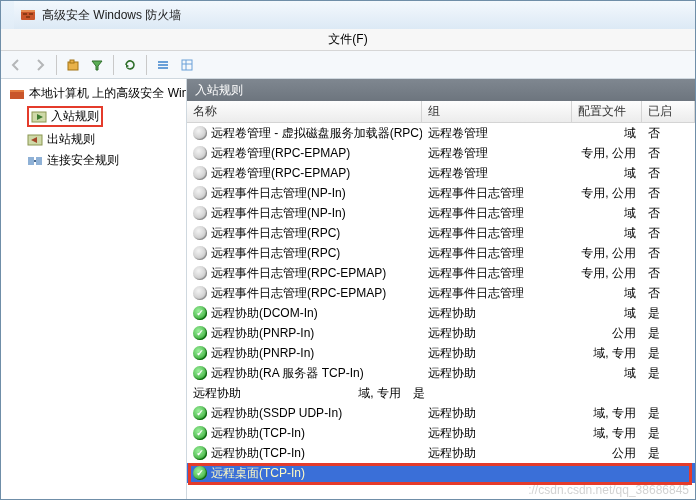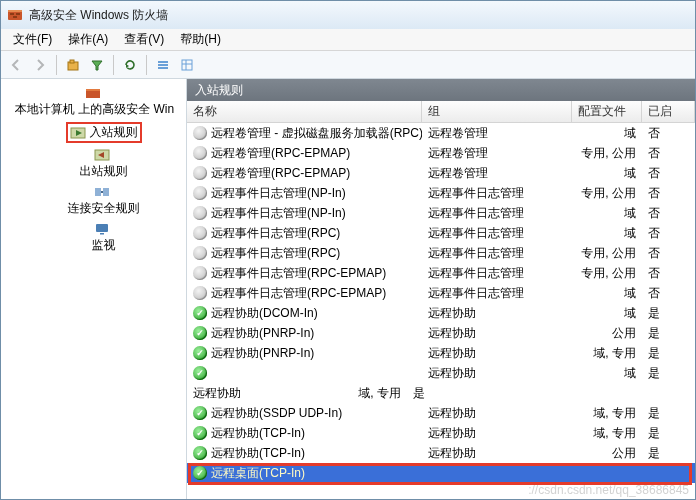--- a/index.html
+++ b/index.html
@@ -1,29 +1,29 @@
 <!DOCTYPE html>
 <html><head>
 <meta charset="utf-8">
 <style>
   * { margin: 0; padding: 0; box-sizing: border-box; font-family: "Microsoft YaHei", Tahoma, sans-serif; font-size: 12px; }
   body { background: #fff; width: 696px; height: 500px; overflow: hidden; }
   .window { border: 1px solid #6f8ea8; width: 696px; height: 500px; display: flex; flex-direction: column; background: linear-gradient(#eaf3fb,#e0ecf7 30px,#fff 30px); }
-  .titlebar { height: 28px; display: flex; align-items: center; padding: 0 6px; background: linear-gradient(#f3f8fd,#dce9f5); }
+  .titlebar { height: 28px; display: flex; align-items: center; padding: 0 6px; background: linear-gradient(#f3f8fd,#dce9f5); margin-left: 13px; }
   .titlebar .app-icon { width: 16px; height: 16px; margin-right: 6px; }
   .titlebar .title { color: #1a1a1a; }
-  .menubar { height: 22px; display: flex; align-items: center; padding: 0 4px; background: #f7f7f7; border-bottom: 1px solid #d6d6d6; }
+  .menubar { height: 22px; display: flex; align-items: center; padding: 0 4px; background: #f7f7f7; border-bottom: 1px solid #d6d6d6; flex-direction: column; }
   .menubar .menu-item { padding: 2px 8px; cursor: default; }
   .toolbar { height: 28px; display: flex; align-items: center; padding: 0 4px; gap: 2px; background: #f5f8fb; border-bottom: 1px solid #cfd8df; }
   .toolbar .tbtn { width: 22px; height: 22px; display:flex; align-items:center; justify-content:center; border:1px solid transparent; border-radius:2px; }
   .toolbar .disabled { opacity: .4; }
   .toolbar .sep { width:1px; height:20px; background:#c9c9c9; margin:0 3px; }
   .content { flex:1; display:flex; min-height:0; }
   .tree { width: 186px; border-right:1px solid #cfd8df; background:#fff; padding:4px 0; overflow:hidden; }
-  .tree .node { display:flex; align-items:center; padding:2px 6px 2px 8px; white-space:nowrap; cursor:default;flex-direction:column; }
+  .tree .node { display:flex; align-items:center; padding:2px 6px 2px 8px; white-space:nowrap; cursor:default; }
   .tree .node .ticon { width:16px; height:16px; margin-right:4px; flex-shrink:0; }
   .tree .node.indent { padding-left:26px; }
   .tree .node.selected { background:#fff; overflow:visible; }
   .tree .node.selected .box { border:2px solid #e43b2b; padding:0 2px; }
   .tree .node.selected span { font-weight: normal; }
   .right { flex:1; display:flex; flex-direction:column; min-width:0; }
   .section-header { background: linear-gradient(#7f8790,#6d757e); color:#fff; height:22px; display:flex; align-items:center; padding:0 8px; font-size:12px; }
   .grid { flex:1; overflow:hidden; position:relative; }
   .grid-header { display:flex; height:22px; background:linear-gradient(#fdfdfd,#ececec); border-bottom:1px solid #d4d4d4; }
   .col { display:flex; align-items:center; padding:0 6px; border-right:1px solid #d4d4d4; color:#333; }
@@ -149,29 +149,20 @@
       <div class="node indent">
         <span class="ticon">
             <svg width="16" height="16" viewBox="0 0 16 16">
               <rect x="1" y="4" width="6" height="8" fill="#8fb1d6"></rect>
               <rect x="9" y="4" width="6" height="8" fill="#8fb1d6"></rect>
               <line x1="7" y1="8" x2="9" y2="8" stroke="#4a6b8f" stroke-width="2"></line>
             </svg>
           </span>
         <span>连接安全规则</span>
       </div>
-      <div class="node indent">
-        <span class="ticon">
-            <svg width="16" height="16" viewBox="0 0 16 16">
-              <rect x="2" y="3" width="12" height="8" rx="1" fill="#4b7fb5"></rect>
-              <rect x="6" y="12" width="4" height="1.5" fill="#4b7fb5"></rect>
-            </svg>
-          </span>
-        <span>监视</span>
-      </div>
     </div>
 
     <div class="right">
       <div class="section-header">入站规则</div>
       <div class="grid">
         <div class="grid-header">
           <div class="col c-name">名称</div>
           <div class="col c-group">组</div>
           <div class="col c-profile">配置文件</div>
           <div class="col c-enabled">已启</div>
@@ -281,20 +272,21 @@
                 <span class="rule-icon green"></span>
                 <span>远程协助(PNRP-In)</span>
               </div>
               <div class="cell c-group">远程协助</div>
               <div class="cell c-profile">域, 专用</div>
               <div class="cell c-enabled">是</div>
             </div>
             <div class="row">
               <div class="cell c-name">
                 <span class="rule-icon green"></span>
+                <span>远程协助(RA 服务器 TCP-In)</span>
               </div>
               <div class="cell c-group">远程协助</div>
               <div class="cell c-profile">域</div>
               <div class="cell c-enabled">是</div>
             </div>
             <div class="row">
               <div class="cell c-group">远程协助</div>
               <div class="cell c-profile">域, 专用</div>
               <div class="cell c-enabled">是</div>
             </div>

